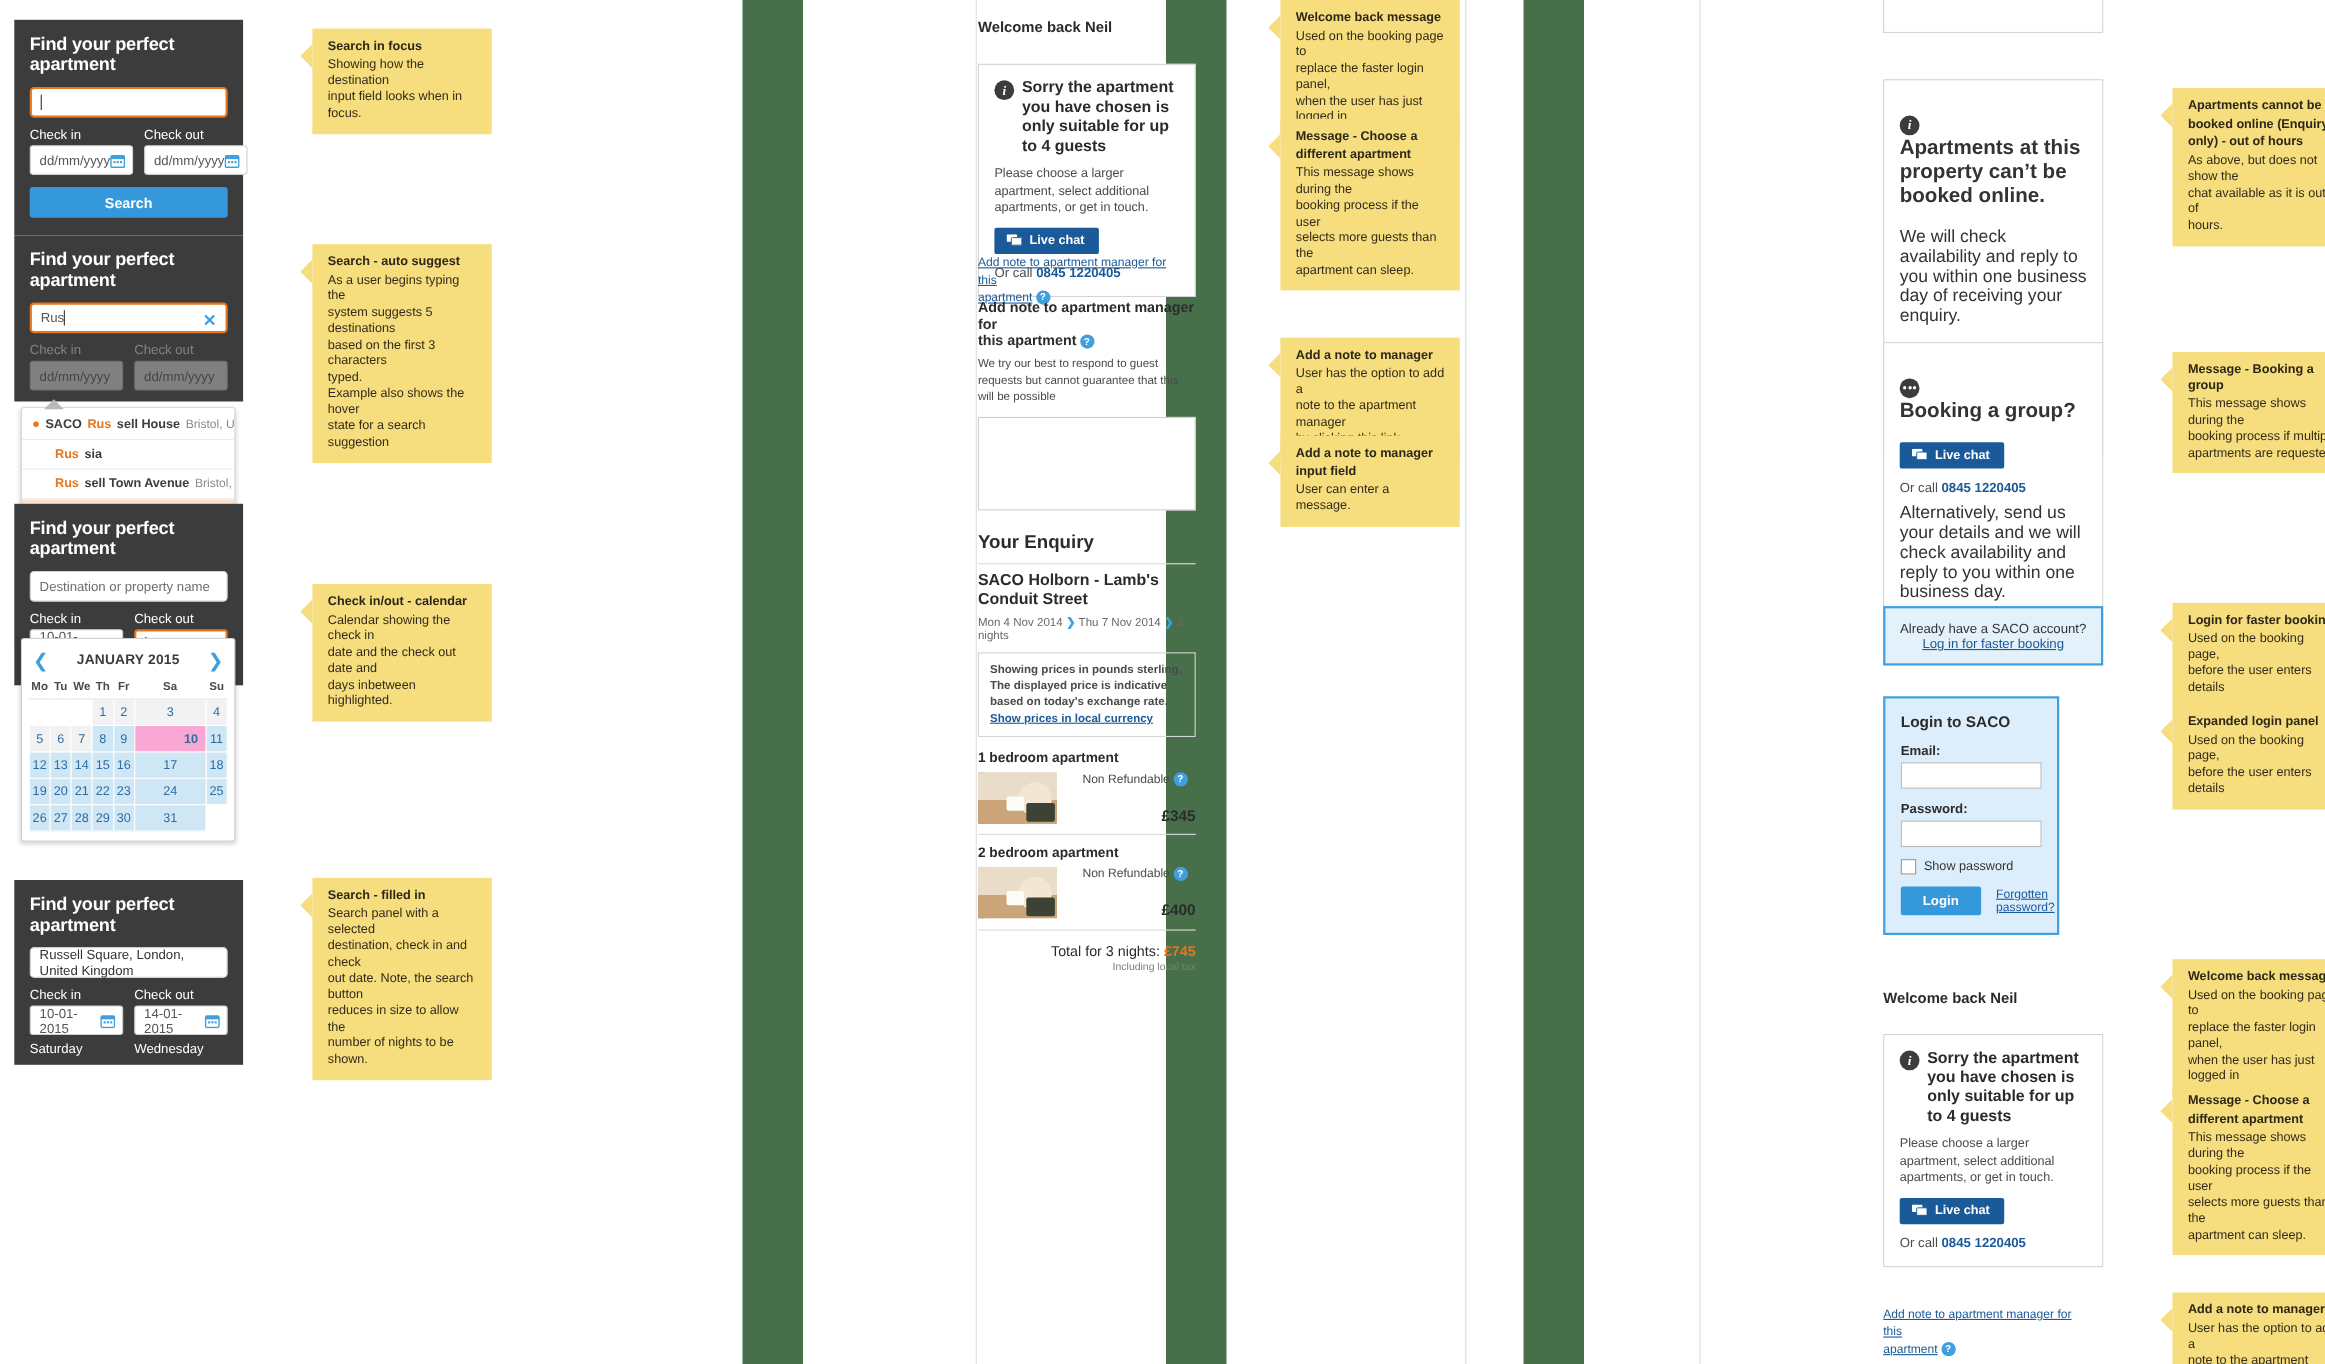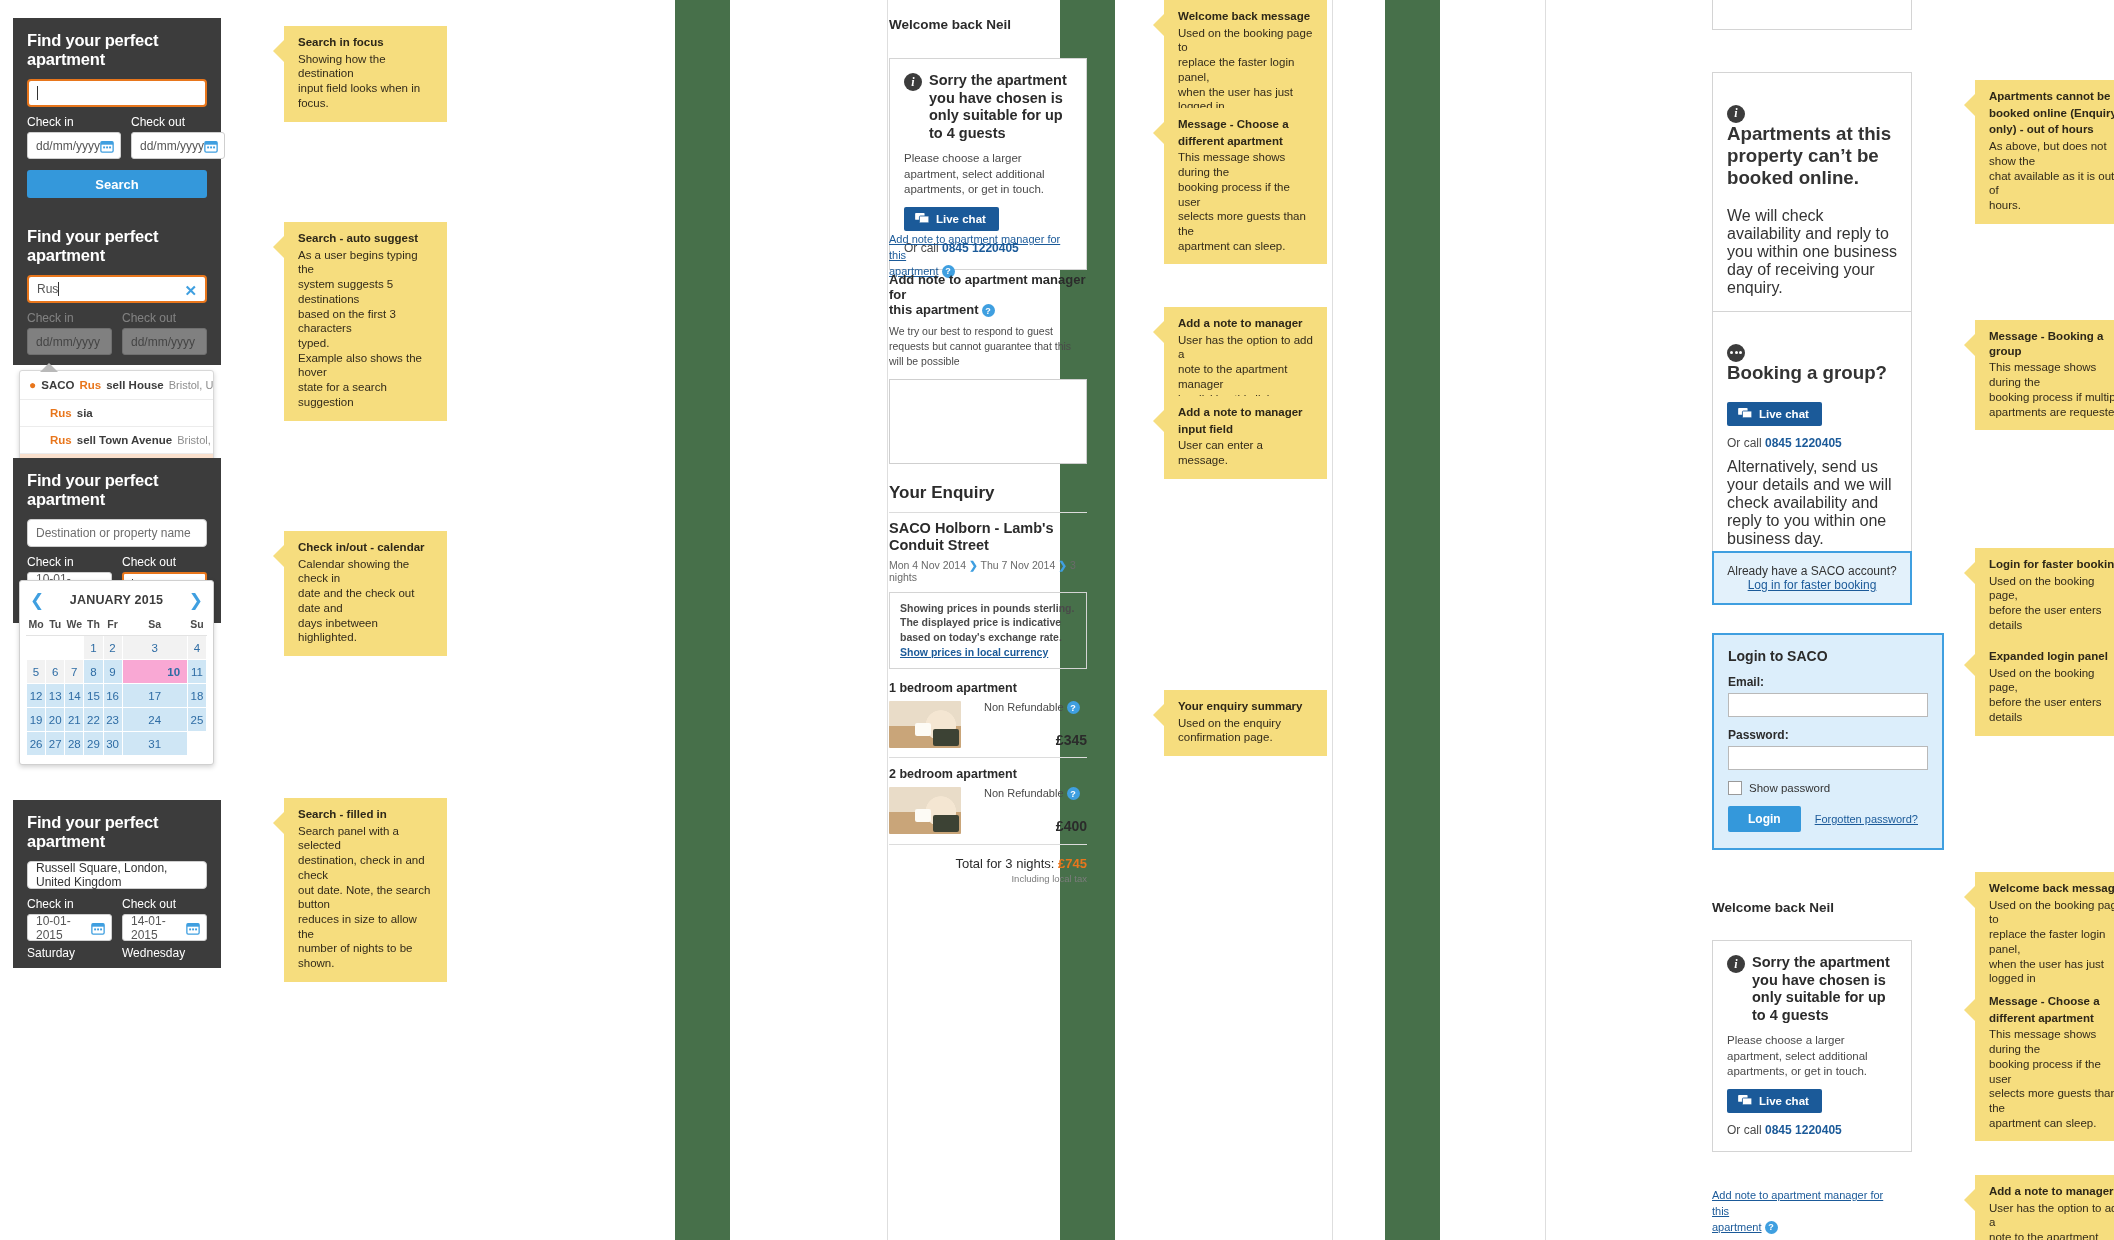--- a/index.html
+++ b/index.html
@@ -604,26 +604,20 @@
     <span class="cbody">by clicking this link</span>
   </div>
 
   <div class="abs callout" style="left:1164px;top:396px;width:163px;">
     <div class="callout-arrow"></div>
     <span class="ctitle">Add a note to manager</span>
     <span class="ctitle">input field</span>
     <span class="cbody">User can enter a message.</span>
   </div>
 
-  <div class="abs callout" style="left:1164px;top:690px;width:163px;">
-    <div class="callout-arrow"></div>
-    <span class="ctitle">Your enquiry summary</span>
-    <span class="cbody">Used on the enquiry</span>
-    <span class="cbody">confirmation page.</span>
-  </div>
 
   <div class="abs" style="left:1712px;top:0;width:200px;">
 
     <div class="abs rail-card" style="left:0;top:-34px;width:200px;height:64px;">
       
     </div>
 
     <div class="abs rail-card" style="left:0;top:72px;width:200px;">
       <h3>
         <span class="info-badge">i</span>
@@ -656,21 +650,21 @@
         <span>Or call </span><b>0845 1220405</b>
       </div>
       <p style="margin-top:8px;">Alternatively, send us your details and we will check availability and reply to you within one business day.</p>
     </div>
 
     <div class="abs login-prompt" style="left:0;top:551px;width:200px;">
       <div>Already have a SACO account?</div>
       <a class="lnk">Log in for faster booking</a>
     </div>
 
-    <div class="abs login-box" style="left:0;top:633px;width:232px;">
+    <div class="abs login-box" style="left:0;top:633px;width:160px;">
       <h4>Login to SACO</h4>
       <label>Email:</label>
       <input type="text" value="" style="">
       <label>Password:</label>
       <input type="text" value="" style="">
       <div class="showpw">
         <span class="cbx"></span>
         <span>Show password</span>
       </div>
       <div class="login-actions">

